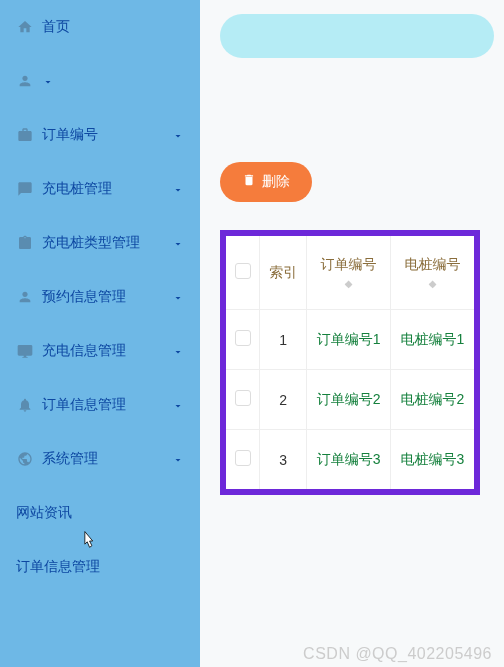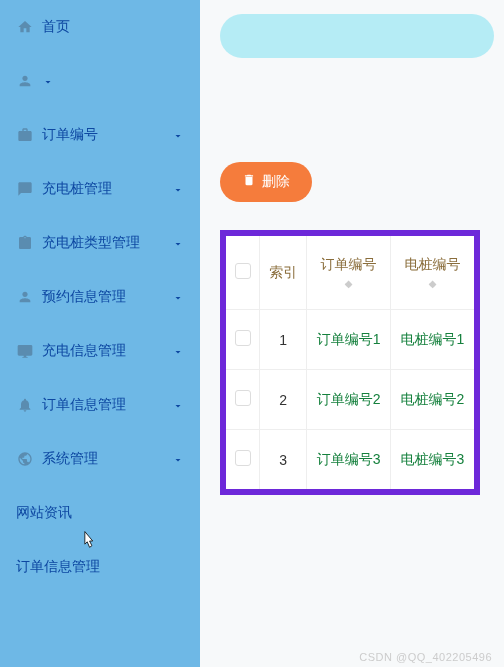--- a/index.html
+++ b/index.html
@@ -18,21 +18,21 @@
     .delete-btn { margin: 90px 0 28px 0; display: inline-flex; align-items: flex-start; background: #f57c3c; color: #fff; border: none; border-radius: 20px; padding: 11px 22px; font-size: 14px; cursor: pointer; }
     .delete-btn .trash-icon { margin-right: 6px; display: inline-flex; }
     .delete-btn .trash-icon svg { width: 14px; height: 14px; fill: #fff; }
     .table { border: 6px solid #6d28d9; background: #fff; border-collapse: collapse; width: 260px; }
     .table th, .table td { border: 1px solid #eee; padding: 20px 8px; text-align: center; vertical-align: middle; }
     .table th { color: #8a6d3b; font-weight: 500; font-size: 14px; }
     .table th .sort-icon { display: block; margin-top: 4px; color: #ccc; font-size: 10px; }
     .table td { color: #15803d; font-size: 14px; }
     .table td.idx { color: #333; }
     .checkbox { width: 16px; height: 16px; border: 1px solid #ddd; border-radius: 3px; display: inline-block; cursor: pointer; background: #fff; }
-    .watermark { position: absolute; bottom: 4px; right: 12px; color: #ccc; font-size: 11px; font-family: Arial; letter-spacing: 0.5px; }
+    .watermark { position: absolute; bottom: 4px; right: 12px; color: #ccc; font-size: 16px; font-family: Arial; letter-spacing: 0.5px; }
     .cursor-icon { position: absolute; left: 78px; top: 530px; pointer-events: none; z-index: 10; }
     .cursor-icon svg { width: 20px; height: 22px;}
   </style>
 </head>
 <body>
 
 <div class="layout">
   <div class="sidebar">
     <div class="menu-item">
       <span class="icon">

